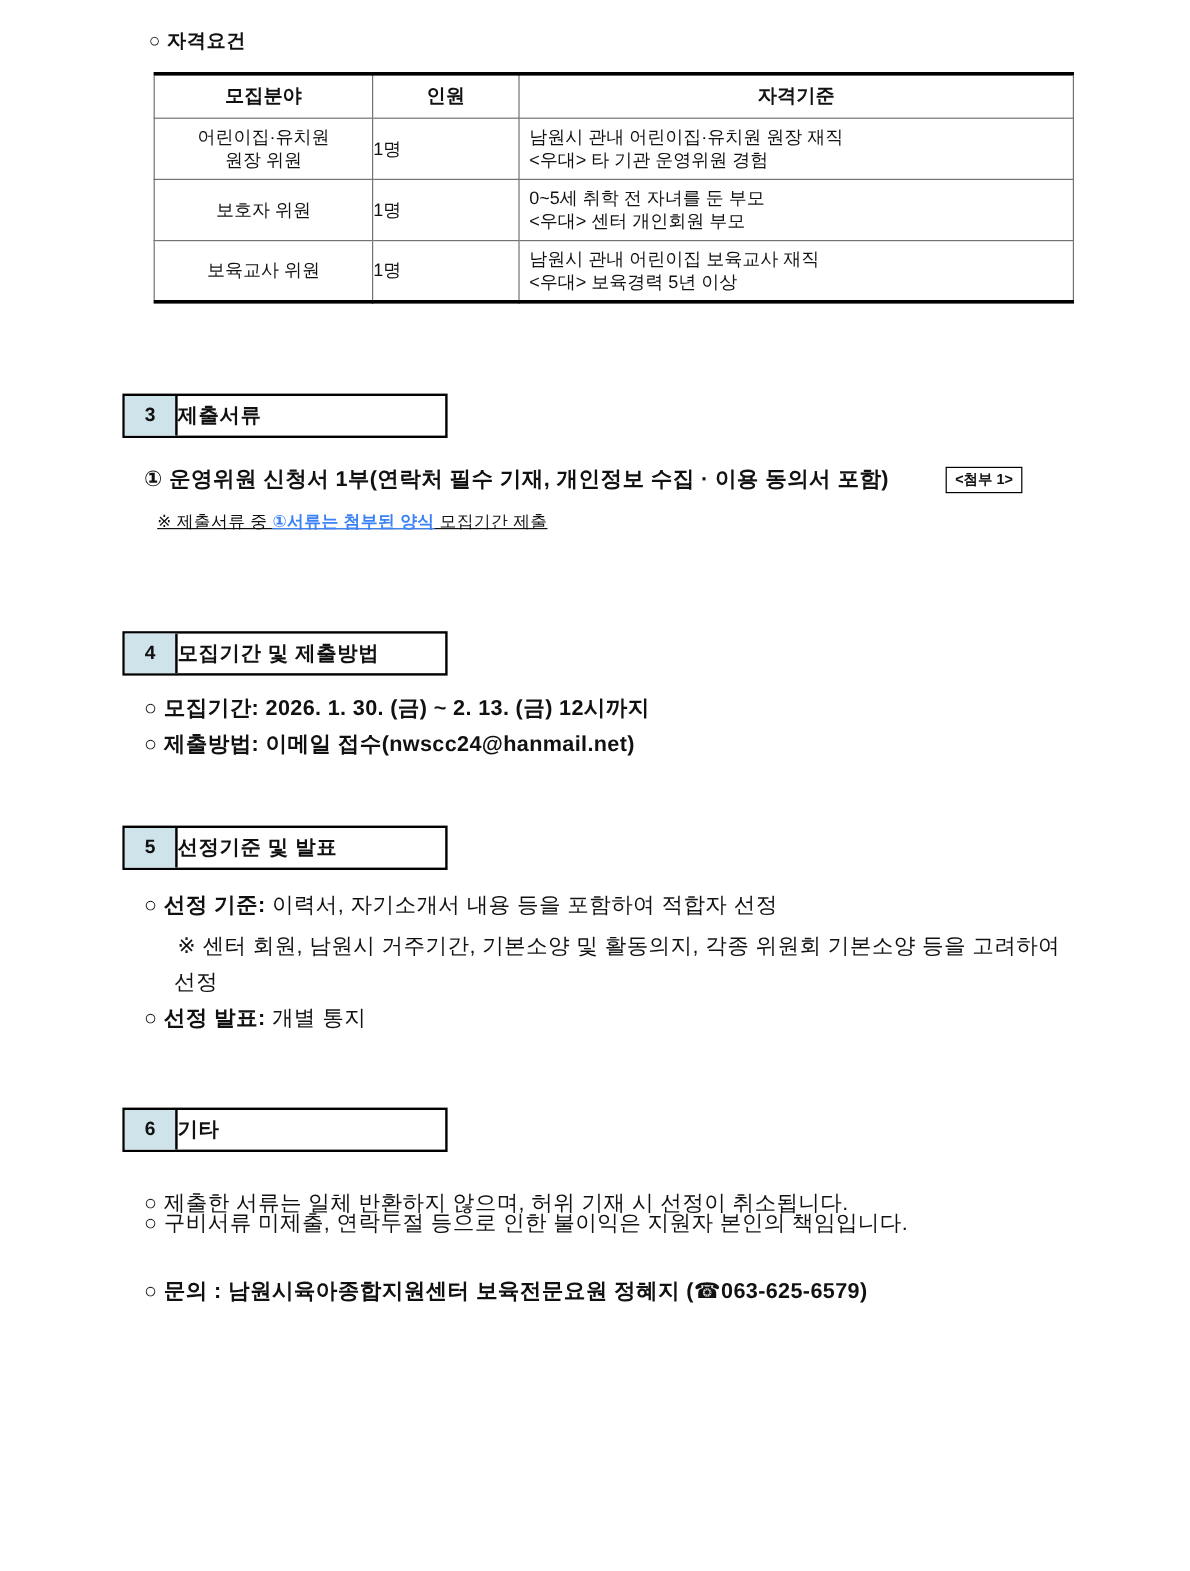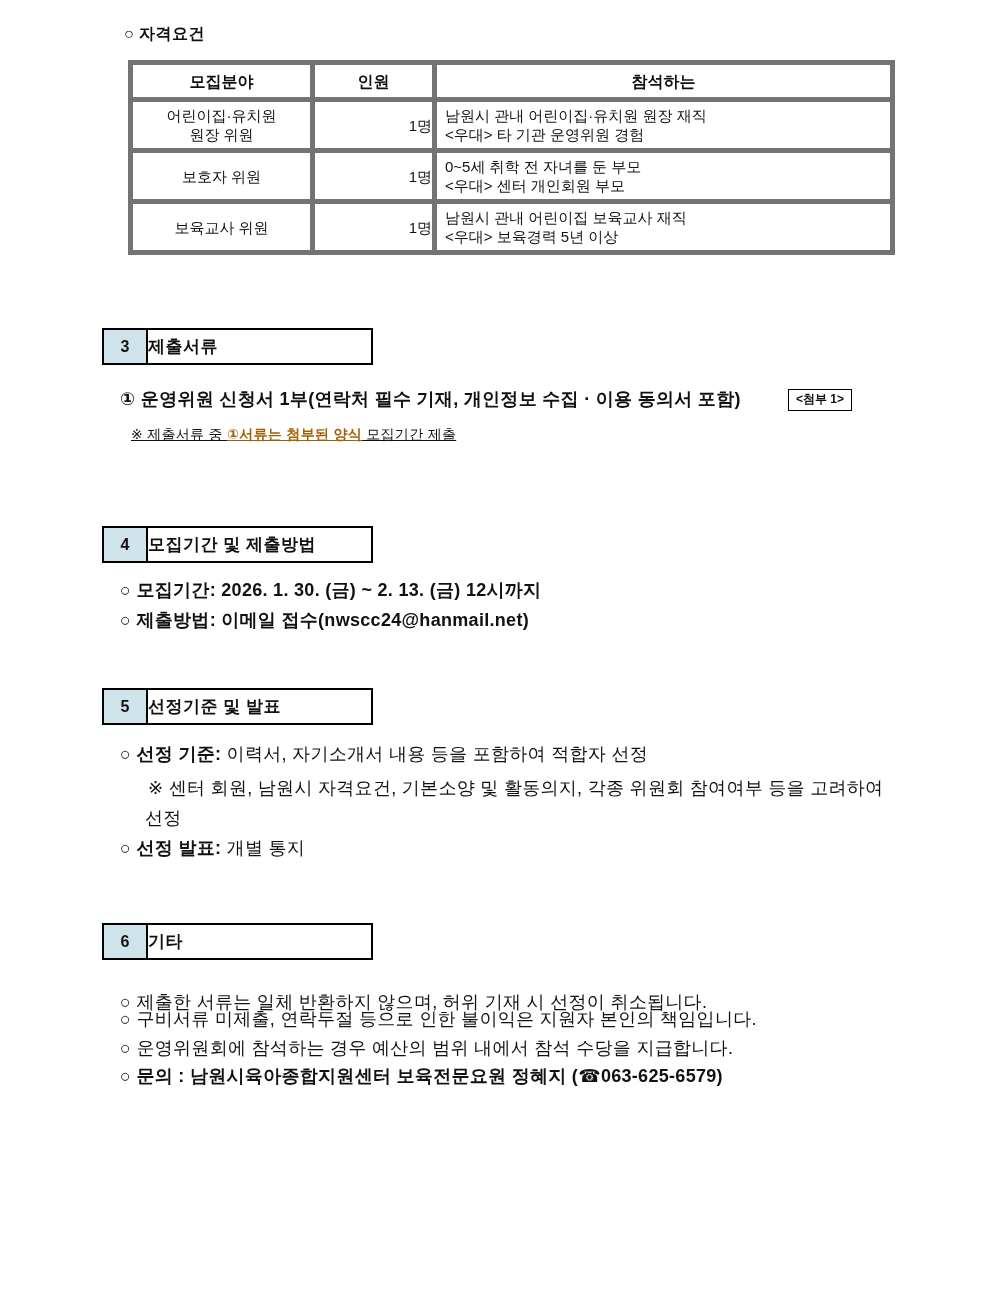--- a/index.html
+++ b/index.html
@@ -31,33 +31,33 @@
     position: absolute;
     left: 128px; top: 60px;
     width: 767px;
     border-collapse: collapse;
     border-top: 3px solid #000;
     border-bottom: 3px solid #000;
     font-size: 15px;
     table-layout: fixed;
   }
   .qual-table th, .qual-table td {
-    border: 5px solid #737373;
+    border: 1px solid #737373;
     line-height: 19px;
     vertical-align: middle;
   }
   .qual-table th {
     height: 37px;
     font-weight: bold;
     text-align: center;
     font-size: 16px;
   }
   .qual-table td { height: 51px; }
   .col-field { width: 182px; text-align: center; white-space: pre-line; }
-  .col-count { width: 122px; text-align: right; }
+  .col-count { width: 122px; text-align: left; }
   .col-crit  { text-align: left; padding-left: 8px; }
 
   
   .sec-box {
     position: absolute;
     left: 102px;
     width: 271px;
     height: 37px;
     border: 2px solid #000;
     display: flex;
@@ -100,41 +100,41 @@
     font-size: 12px;
     font-weight: bold;
     padding: 1px 7px 2px 7px;
     white-space: nowrap;
   }
   .note3 {
     font-size: 14px;
     text-decoration: underline;
   }
   .note3 .hl {
-    color: #a16207;
+    color: #3b82f6;
     font-weight: bold;
     text-decoration: underline;
     margin-top: 20px;
   }
 
   .page { -webkit-font-smoothing: antialiased; }
 </style>
 </head>
 <body>
 
 <div class="page">
 
   <div class="qual-heading">○ 자격요건</div>
 
   <table class="qual-table">
     <thead>
       <tr>
         <th class="col-field">모집분야</th>
         <th class="col-count">인원</th>
-        <th class="col-crit" style="text-align:center; padding-left:0;">참석하는</th>
+        <th class="col-crit" style="text-align:center; padding-left:0;">자격기준</th>
       </tr>
     </thead>
     <tbody>
       <tr>
         <td class="col-field">어린이집·유치원
 원장 위원</td>
         <td class="col-count">1명</td>
         <td class="col-crit">
           <div>남원시 관내 어린이집·유치원 원장 재직</div>
           <div>&lt;우대&gt; 타 기관 운영위원 경험</div>
@@ -179,29 +179,28 @@
   <div class="line bold" style="left:120px; top:610px;">○ 제출방법: 이메일 접수(nwscc24@hanmail.net)</div>
 
   <div class="sec-box" style="top:688px;">
     <div class="sec-num">5</div>
     <div class="sec-title">선정기준 및 발표</div>
   </div>
 
   <div class="line" style="left:120px; top:744px;">
     <span>○ </span><span class="bold">선정 기준:</span><span> 이력서, 자기소개서 내용 등을 포함하여 적합자 선정</span>
   </div>
-  <div class="line" style="left:148px; top:778px;">※ 센터 회원, 남원시 자격요건, 기본소양 및 활동의지, 각종 위원회 참여여부 등을 고려하여</div>
+  <div class="line" style="left:148px; top:778px;">※ 센터 회원, 남원시 거주기간, 기본소양 및 활동의지, 각종 위원회 기본소양 등을 고려하여</div>
   <div class="line" style="left:145px; top:808px;">선정</div>
   <div class="line" style="left:120px; top:838px;">
     <span>○  </span><span class="bold">선정 발표:</span><span> 개별 통지</span>
   </div>
 
   <div class="sec-box" style="top:923px;">
     <div class="sec-num">6</div>
     <div class="sec-title">기타</div>
   </div>
 
   <div class="line" style="left:120px; top:980px;margin-top:12px;">○ 제출한 서류는 일체 반환하지 않으며, 허위 기재 시 선정이 취소됩니다.</div>
   <div class="line" style="left:120px; top:1009px;">○ 구비서류 미제출, 연락두절 등으로 인한 불이익은 지원자 본인의 책임입니다.</div>
-  <div class="line" style="left:120px; top:1038px;">○ 운영위원회에 참석하는 경우 예산의 범위 내에서 참석 수당을 지급합니다.</div>
   <div class="line bold" style="left:120px; top:1066px;">○ 문의 : 남원시육아종합지원센터 보육전문요원 정혜지 (☎063-625-6579)</div>
 
 </div>
 
 </body></html>

